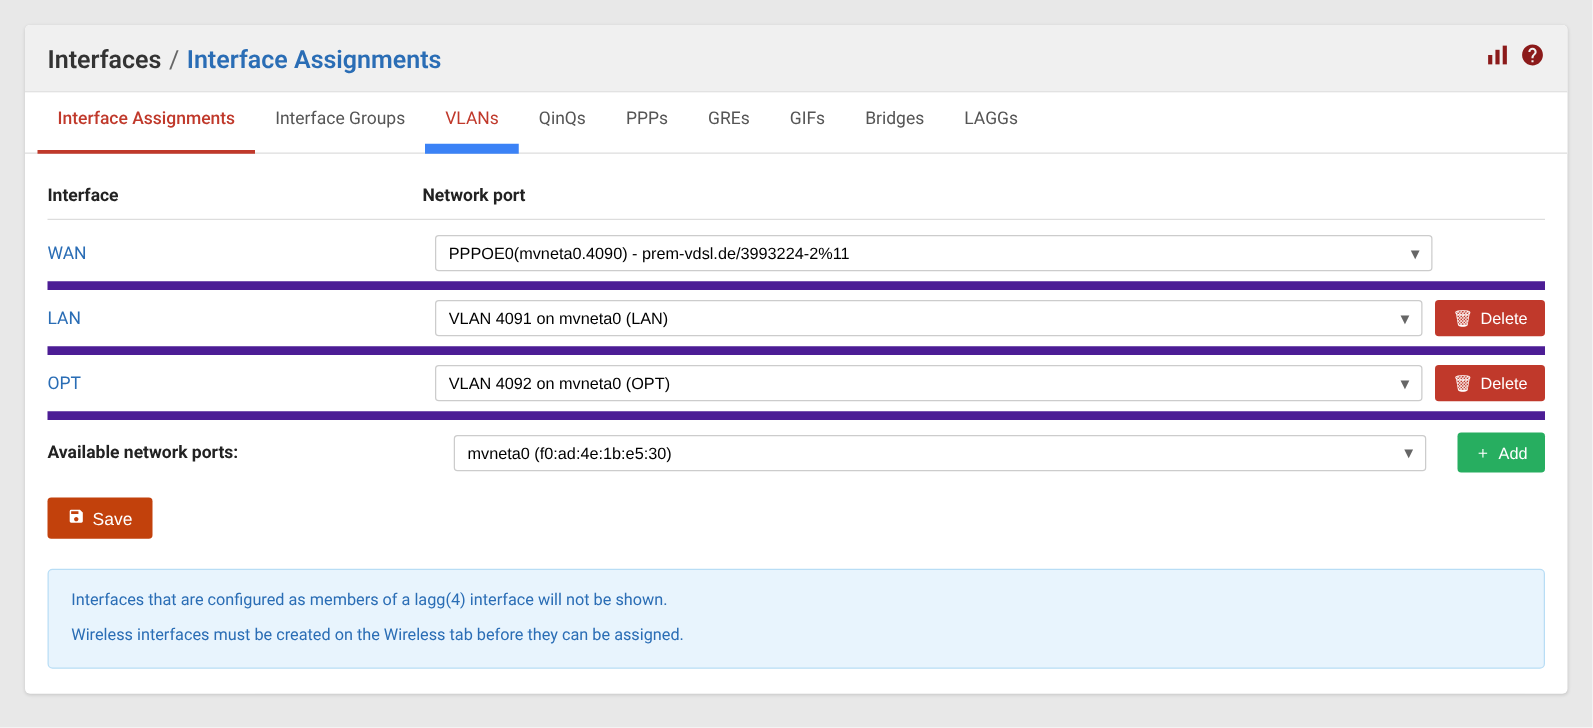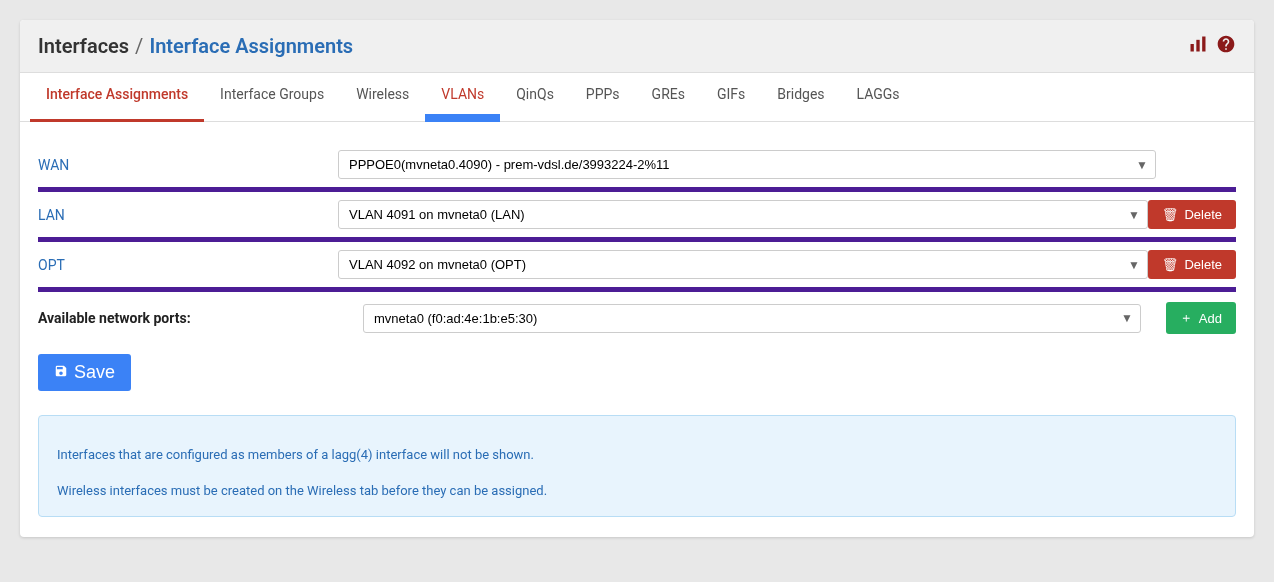--- a/index.html
+++ b/index.html
@@ -88,21 +88,22 @@
     .table-header-cell {
       font-weight: 700;
       font-size: 14px;
       color: #222;
     }
     .table-row {
       display: grid;
       grid-template-columns: 300px 1fr auto;
       align-items: center;
       padding: 8px 0;
-      border-bottom: 5px solid #4c1d95;
+      border-bottom: 7px solid #4c1d95;
+      gap: 10px;
     }
     .iface-link {
       color: #2a6db5;
       text-decoration: none;
       font-size: 14px;
     }
     .select-wrapper {
       position: relative;
     }
     .net-select {
@@ -160,42 +161,42 @@
     }
     .avail-label {
       font-weight: 700;
       font-size: 14px;
       color: #222;
     }
     .save-bar {
       padding: 10px 0 14px 0;
     }
     .btn-save {
-      background: #3b82f6;
+      background: #c2410c;
       color: #fff;
       border: none;
       padding: 8px 16px;
       border-radius: 3px;
       cursor: pointer;
-      font-size: 18px;
+      font-size: 14px;
       display: flex;
       align-items: center;
       gap: 6px;
     }
     .info-box {
       background: #e8f4fd;
       border: 1px solid #b8ddf5;
       border-radius: 4px;
       padding: 14px 18px;
       color: #2a6db5;
       font-size: 13px;
       line-height: 1.7;
       margin-top: 10px;
     }
-    .info-box p { margin-bottom: 6px; margin-top: 14px; }
+    .info-box p { margin-bottom: 6px; }
     .info-box p:last-child { margin-bottom: 0; }
     .wan-row-actions { min-width: 80px; }
   </style>
 </head>
 <body>
 
 <div class="main-card">
 
   <div class="page-header">
     <div class="breadcrumb">
@@ -215,32 +216,35 @@
         <svg width="20" height="20" viewBox="0 0 24 24" fill="currentColor">
             <path d="M12 2C6.48 2 2 6.48 2 12s4.48 10 10 10 10-4.48 10-10S17.52 2 12 2zm1 17h-2v-2h2v2zm2.07-7.75l-.9.92C13.45 12.9 13 13.5 13 15h-2v-.5c0-1.1.45-2.1 1.17-2.83l1.24-1.26c.37-.36.59-.86.59-1.41 0-1.1-.9-2-2-2s-2 .9-2 2H8c0-2.21 1.79-4 4-4s4 1.79 4 4c0 .88-.36 1.68-.93 2.25z"></path>
           </svg>
       </span>
     </div>
   </div>
 
   <div class="tabs-bar">
     <a class="tab-item active">Interface Assignments</a>
     <a class="tab-item">Interface Groups</a>
-    <a class="tab-item">Wireless</a>
     <a class="tab-item active-vlans">VLANs</a>
     <a class="tab-item">QinQs</a>
     <a class="tab-item">PPPs</a>
     <a class="tab-item">GREs</a>
     <a class="tab-item">GIFs</a>
     <a class="tab-item">Bridges</a>
     <a class="tab-item">LAGGs</a>
   </div>
 
   <div class="content-area">
 
+    <div class="table-header">
+      <div class="table-header-cell">Interface</div>
+      <div class="table-header-cell">Network port</div>
+    </div>
 
     <div class="table-row">
       <div>
         <a class="iface-link">WAN</a>
       </div>
       <div class="select-wrapper">
         <select class="net-select"><option>PPPOE0(mvneta0.4090) - prem-vdsl.de/3993224-2%11</option></select>
         <span class="select-arrow">▼</span>
       </div>
       <div class="wan-row-actions"></div>

